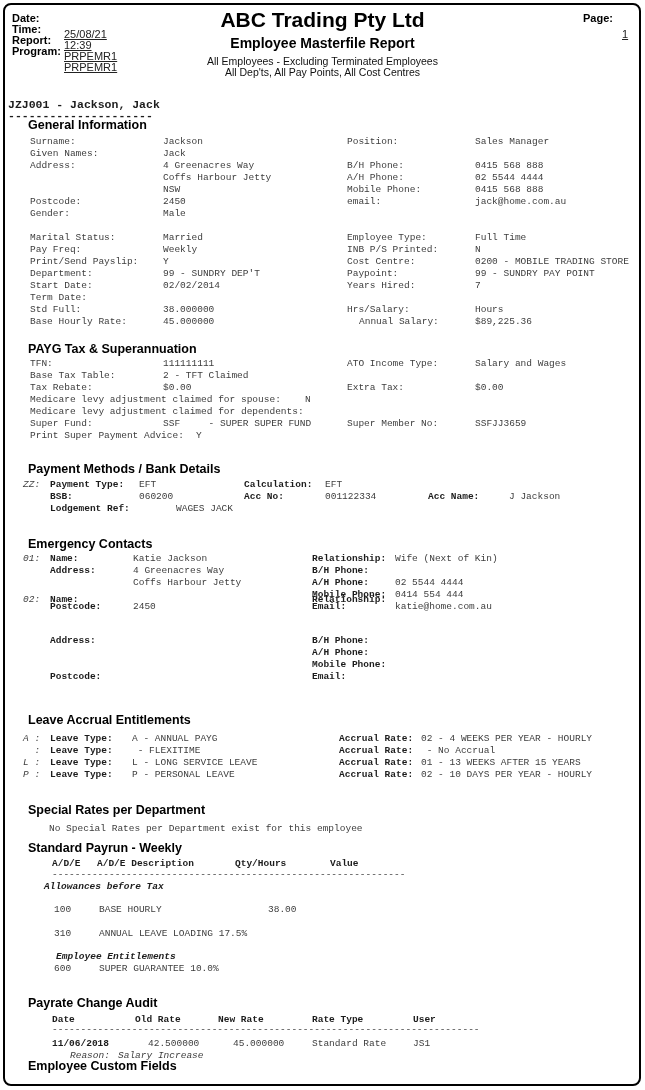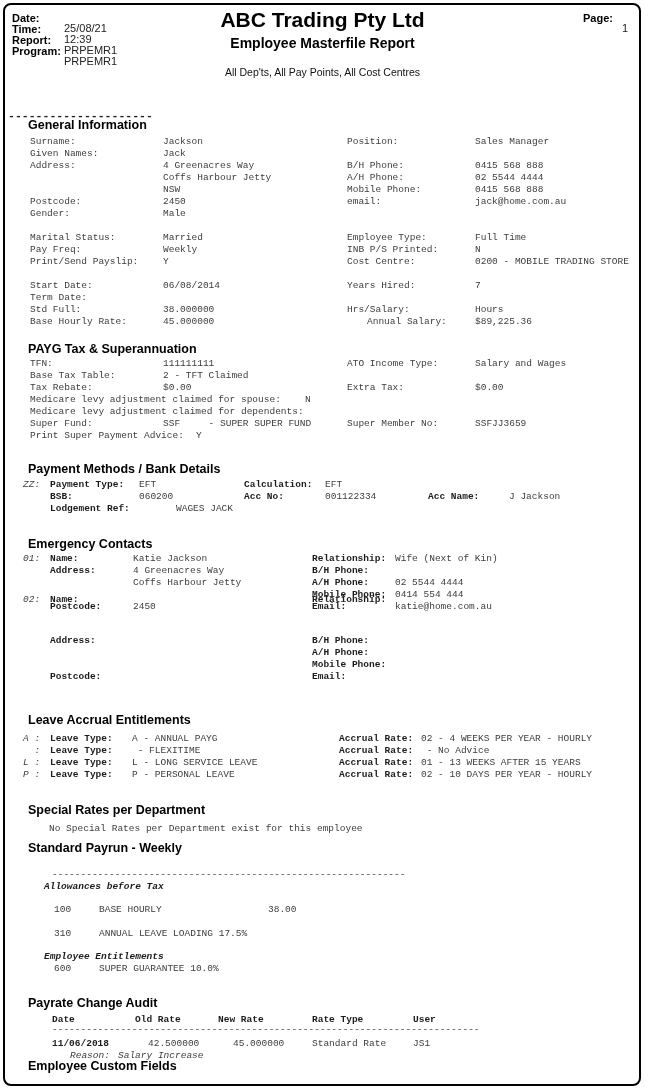--- a/index.html
+++ b/index.html
@@ -9,21 +9,21 @@
          border:2px solid #000;border-radius:8px;}
   .ln{position:absolute;left:0;width:100%;height:12px;}
   .m{position:absolute;top:0;white-space:pre;
      font-family:"Liberation Mono","DejaVu Sans Mono",monospace;
      font-size:9.5px;color:#3d3d3d;}
   .mb{font-weight:bold;color:#1c1c1c;}
   .mi{font-style:italic;}
   .h{position:absolute;left:28px;font-family:"Liberation Sans",sans-serif;
      font-weight:bold;font-size:12.5px;color:#000;white-space:pre;}
   .hl{position:absolute;top:0;font-weight:bold;font-size:11px;color:#000;white-space:pre;}
-  .hv{position:absolute;top:10px;font-size:11px;color:#222;white-space:pre;}
+  .hv{position:absolute;top:16px;font-size:11px;color:#222;white-space:pre;text-decoration:underline;}
   .ctr{position:absolute;left:0;width:100%;text-align:center;color:#000;}
   .t1{font-weight:bold;font-size:21px;}
   .t2{font-weight:bold;font-size:14px;}
   .t3{font-size:10.5px;color:#111;}
 </style>
 </head>
 <body>
 
 <div id="page">
   <div id="frame"></div>
@@ -44,22 +44,26 @@
       <span class="hl" style="left:12px">Program:</span>
       <span class="hv" style="left:64px">PRPEMR1</span>
     </div>
   <div class="ln" style="top:12px">
       <span class="hl" style="left:583px">Page:</span>
       <span class="hv" style="left:622px">1</span>
     </div>
 
   <div class="ctr t1" style="top:8px">ABC Trading Pty Ltd</div>
   <div class="ctr t2" style="top:35px">Employee Masterfile Report</div>
+  <div class="ctr t3" style="top:55px">All Employees - Excluding Terminated Employees</div>
   <div class="ctr t3" style="top:66px">All Dep'ts, All Pay Points, All Cost Centres</div>
 
+  <div class="ln" style="top:98px">
+      <span class="m mb" style="left:8px;font-size:11.5px">JZJ001 - Jackson, Jack</span>
+    </div>
   <div class="ln" style="top:109px">
       <span class="m mb" style="left:8px;font-size:11.5px">---------------------</span>
     </div>
 
   <div class="h" style="top:118px">General Information</div>
   <div class="ln" style="top:148px">
       <span class="m" style="left:30px">Given Names:</span>
       <span class="m" style="left:163px">Jack</span>
     </div>
   <div class="ln" style="top:136px">
@@ -105,39 +109,45 @@
       <span class="m" style="left:163px">Weekly</span>
       <span class="m" style="left:347px">INB P/S Printed:</span>
       <span class="m" style="left:475px">N</span>
     </div>
   <div class="ln" style="top:256px">
       <span class="m" style="left:30px">Print/Send Payslip:</span>
       <span class="m" style="left:163px">Y</span>
       <span class="m" style="left:347px">Cost Centre:</span>
       <span class="m" style="left:475px">0200 - MOBILE TRADING STORE</span>
     </div>
+  <div class="ln" style="top:268px">
+      <span class="m" style="left:30px">Department:</span>
+      <span class="m" style="left:163px">99 - SUNDRY DEP'T</span>
+      <span class="m" style="left:347px">Paypoint:</span>
+      <span class="m" style="left:475px">99 - SUNDRY PAY POINT</span>
+    </div>
   <div class="ln" style="top:280px">
       <span class="m" style="left:30px">Start Date:</span>
-      <span class="m" style="left:163px">06/08/2014</span>
+      <span class="m" style="left:163px">02/02/2014</span>
       <span class="m" style="left:347px">Years Hired:</span>
       <span class="m" style="left:475px">7</span>
     </div>
   <div class="ln" style="top:292px">
       <span class="m" style="left:30px">Term Date:</span>
     </div>
   <div class="ln" style="top:304px">
       <span class="m" style="left:30px">Std Full:</span>
       <span class="m" style="left:163px">38.000000</span>
       <span class="m" style="left:347px">Hrs/Salary:</span>
       <span class="m" style="left:475px">Hours</span>
     </div>
   <div class="ln" style="top:316px">
       <span class="m" style="left:30px">Base Hourly Rate:</span>
       <span class="m" style="left:163px">45.000000</span>
-      <span class="m" style="left:367px">Annual Salary:</span>
+      <span class="m" style="left:359px">Annual Salary:</span>
       <span class="m" style="left:475px">$89,225.36</span>
     </div>
 
   <div class="h" style="top:342px">PAYG Tax &amp; Superannuation</div>
   <div class="ln" style="top:358px">
       <span class="m" style="left:30px">TFN:</span>
       <span class="m" style="left:163px">111111111</span>
       <span class="m" style="left:347px">ATO Income Type:</span>
       <span class="m" style="left:475px">Salary and Wages</span>
     </div>
@@ -244,21 +254,21 @@
       <span class="m mb" style="left:50px">Leave Type:</span>
       <span class="m" style="left:132px">A - ANNUAL PAYG</span>
       <span class="m mb" style="left:339px">Accrual Rate:</span>
       <span class="m" style="left:421px">02 - 4 WEEKS PER YEAR - HOURLY</span>
     </div>
   <div class="ln" style="top:745px">
       <span class="m mi" style="left:23px">  :</span>
       <span class="m mb" style="left:50px">Leave Type:</span>
       <span class="m" style="left:132px"> - FLEXITIME</span>
       <span class="m mb" style="left:339px">Accrual Rate:</span>
-      <span class="m" style="left:421px"> - No Advice</span>
+      <span class="m" style="left:421px"> - No Accrual</span>
     </div>
   <div class="ln" style="top:757px">
       <span class="m mi" style="left:23px">L :</span>
       <span class="m mb" style="left:50px">Leave Type:</span>
       <span class="m" style="left:132px">L - LONG SERVICE LEAVE</span>
       <span class="m mb" style="left:339px">Accrual Rate:</span>
       <span class="m" style="left:421px">01 - 13 WEEKS AFTER 15 YEARS</span>
     </div>
   <div class="ln" style="top:769px">
       <span class="m mi" style="left:23px">P :</span>
@@ -267,38 +277,44 @@
       <span class="m mb" style="left:339px">Accrual Rate:</span>
       <span class="m" style="left:421px">02 - 10 DAYS PER YEAR - HOURLY</span>
     </div>
 
   <div class="h" style="top:803px">Special Rates per Department</div>
   <div class="ln" style="top:823px">
       <span class="m" style="left:49px">No Special Rates per Department exist for this employee</span>
     </div>
 
   <div class="h" style="top:841px">Standard Payrun - Weekly</div>
+  <div class="ln" style="top:858px">
+      <span class="m mb" style="left:52px">A/D/E</span>
+      <span class="m mb" style="left:97px">A/D/E Description</span>
+      <span class="m mb" style="left:235px">Qty/Hours</span>
+      <span class="m mb" style="left:330px">Value</span>
+    </div>
   <div class="ln" style="top:869px">
       <span class="m" style="left:52px">--------------------------------------------------------------</span>
     </div>
   <div class="ln" style="top:881px">
       <span class="m mb mi" style="left:44px">Allowances before Tax</span>
     </div>
   <div class="ln" style="top:904px">
       <span class="m" style="left:54px">100</span>
       <span class="m" style="left:99px">BASE HOURLY</span>
       <span class="m" style="left:268px">38.00</span>
       <span class="m" style="left:352px"></span>
     </div>
   <div class="ln" style="top:928px">
       <span class="m" style="left:54px">310</span>
       <span class="m" style="left:99px">ANNUAL LEAVE LOADING 17.5%</span>
     </div>
   <div class="ln" style="top:951px">
-      <span class="m mb mi" style="left:44px">Employee Entitlements</span>
+      <span class="m mb mi" style="left:56px">Employee Entitlements</span>
     </div>
   <div class="ln" style="top:963px">
       <span class="m" style="left:54px">600</span>
       <span class="m" style="left:99px">SUPER GUARANTEE 10.0%</span>
     </div>
 
   <div class="h" style="top:996px">Payrate Change Audit</div>
   <div class="ln" style="top:1014px">
       <span class="m mb" style="left:52px">Date</span>
       <span class="m mb" style="left:135px">Old Rate</span>

